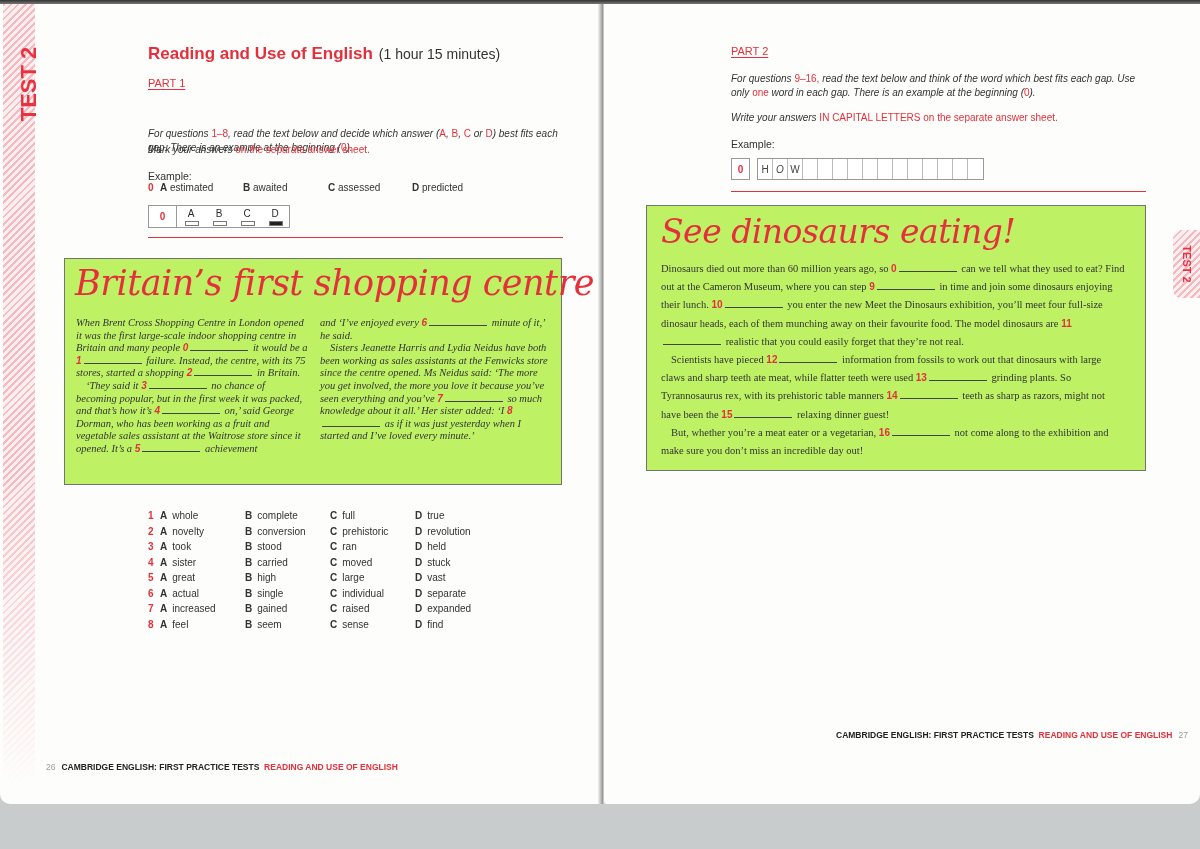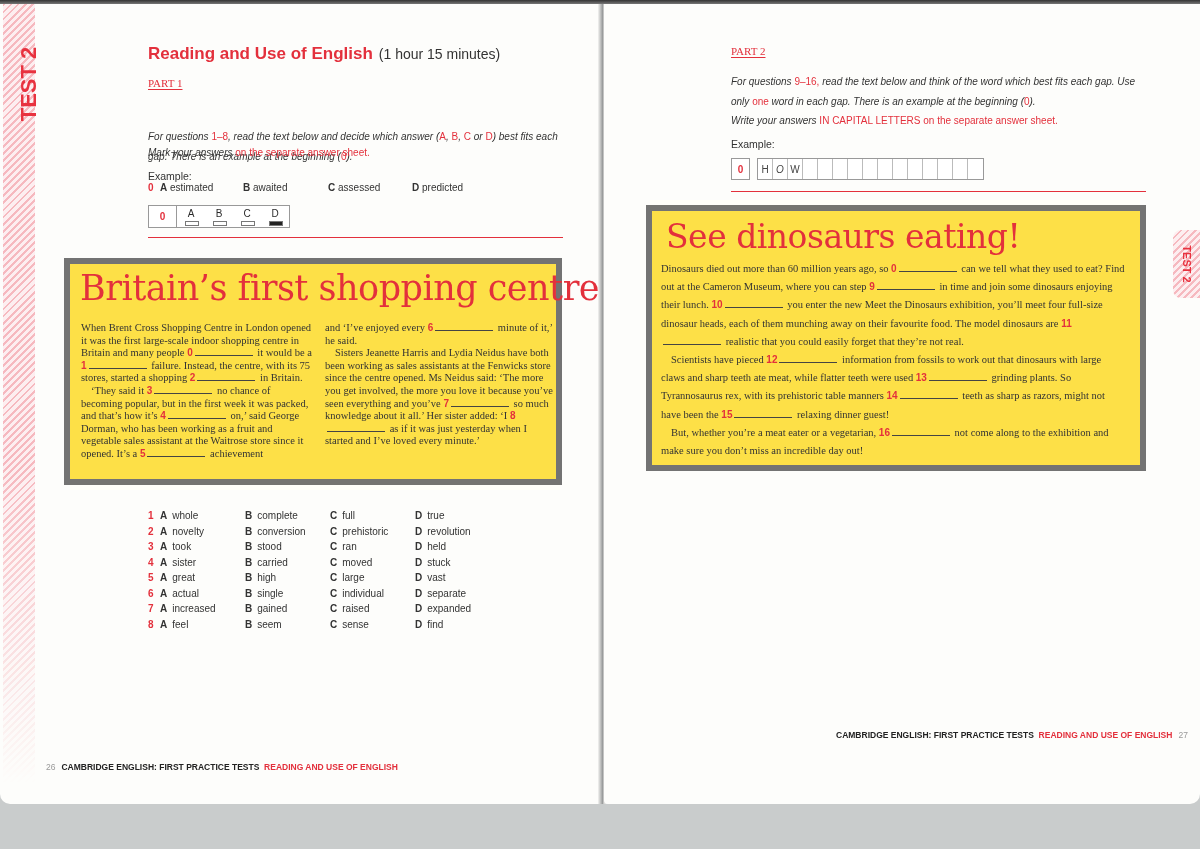--- a/index.html
+++ b/index.html
@@ -15,36 +15,36 @@
   .stripe-left { position: absolute; left: 3px; top: 0; width: 32px; height: 780px;
     background: repeating-linear-gradient(135deg, #f6b9bf 0 2px, #fdeef0 2px 5px);
     -webkit-mask-image: linear-gradient(#000 60%, transparent); mask-image: linear-gradient(#000 60%, transparent); }
   .test-tab-left { position: absolute; left: 15px; top: 40px; width: 28px; height: 80px; }
   .test-tab-left span { position: absolute; left: 50%; top: 50%; transform: translate(-50%,-50%) rotate(-90deg);
     color: #e8323f; font-weight: bold; font-size: 22px; white-space: nowrap; }
 
   .red { color: #e3303c; }
   .h-title { position: absolute; left: 148px; top: 40px; font-size: 17px; font-weight: bold; color: #e3303c; text-align: center; }
   .h-title .sub { font-weight: normal; color: #333; font-size: 14px; margin-left: 6px; }
-  .part-label { position: absolute; font-size: 11px; color: #e3303c; text-decoration: underline; text-underline-offset: 2px; font-family: Liberation Serif, serif; }
-  .instr { position: absolute; font-size: 10px; font-style: italic; line-height: 20px; color: #333; }
+  .part-label { position: absolute; font-size: 11px; color: #e3303c; text-decoration: underline; text-underline-offset: 2px; }
+  .instr { position: absolute; font-size: 10px; font-style: italic; line-height: 14px; color: #333; }
   .instr b { font-style: normal; font-weight: normal; color: #e3303c; }
   .example-label { position: absolute; font-size: 10.5px; color: #333; }
   .ex-row { position: absolute; font-size: 10px; color: #333; display: flex; }
   .ex-row span { display: inline-block; }
 
   .answer-box { position: absolute; border: 1px solid #999; display: flex; height: 23px; background: #fff; }
   .answer-box .zero { width: 28px; border-right: 1px solid #999; color: #e3303c; font-size: 10px; font-weight: bold; display: flex; align-items: center; justify-content: center; }
   .answer-box .opt { width: 28px; font-size: 10px; text-align: center; padding-top: 2px; position: relative; }
   .answer-box .opt::after { content: ""; position: absolute; left: 8px; width: 12px; height: 3px; top: 15px; border: 1px solid #777; background: #fff; }
   .answer-box .opt.filled::after { background: #222; }
 
   .rule { position: absolute; height: 1px; background: #e3303c; }
 
-  .text-panel { position: absolute; background: #fde047; border: 6px solid #737373; }
+  .text-panel { position: absolute; background: #bef264; border: 1px solid #737373; font-style: italic; }
   .panel-title { position: absolute; font-family: "DejaVu Serif", serif; color: #e3303c; font-weight: normal; white-space: nowrap; }
   .col { position: absolute; font-family: "Liberation Serif", serif; font-size: 10.5px; line-height: 12.6px; color: #333; }
   .col p { margin: 0; }
   .col p.indent { text-indent: 10px; }
   .gap-num { color: #e3303c; font-family: "Liberation Sans", sans-serif; font-weight: bold; font-size: 10px; }
   .blank { display: inline-block; width: 58px; border-bottom: 1px solid #444; height: 9px; margin: 0 2px; vertical-align: baseline; }
 
   .options { position: absolute; left: 148px; top: 504px; font-size: 10px; color: #333; }
   .opt-row { display: flex; height: 15.5px; align-items: center; }
   .opt-row .num { width: 12px; color: #e3303c; font-weight: bold; }

